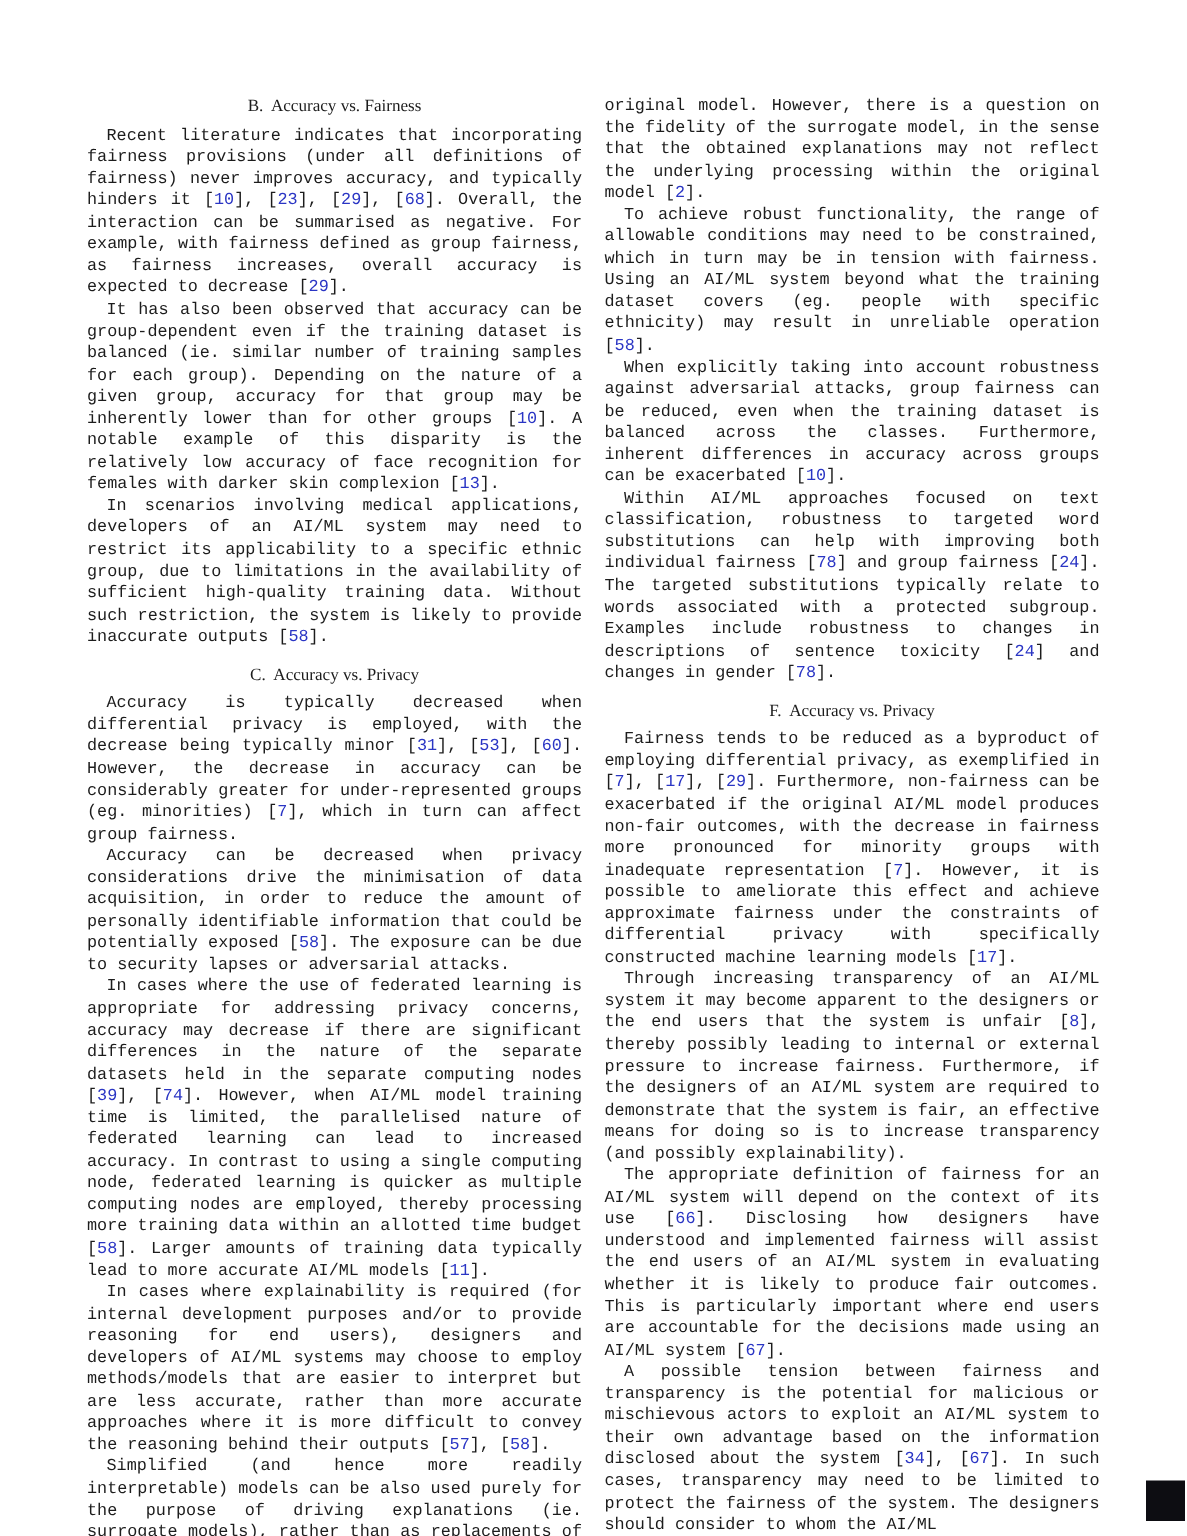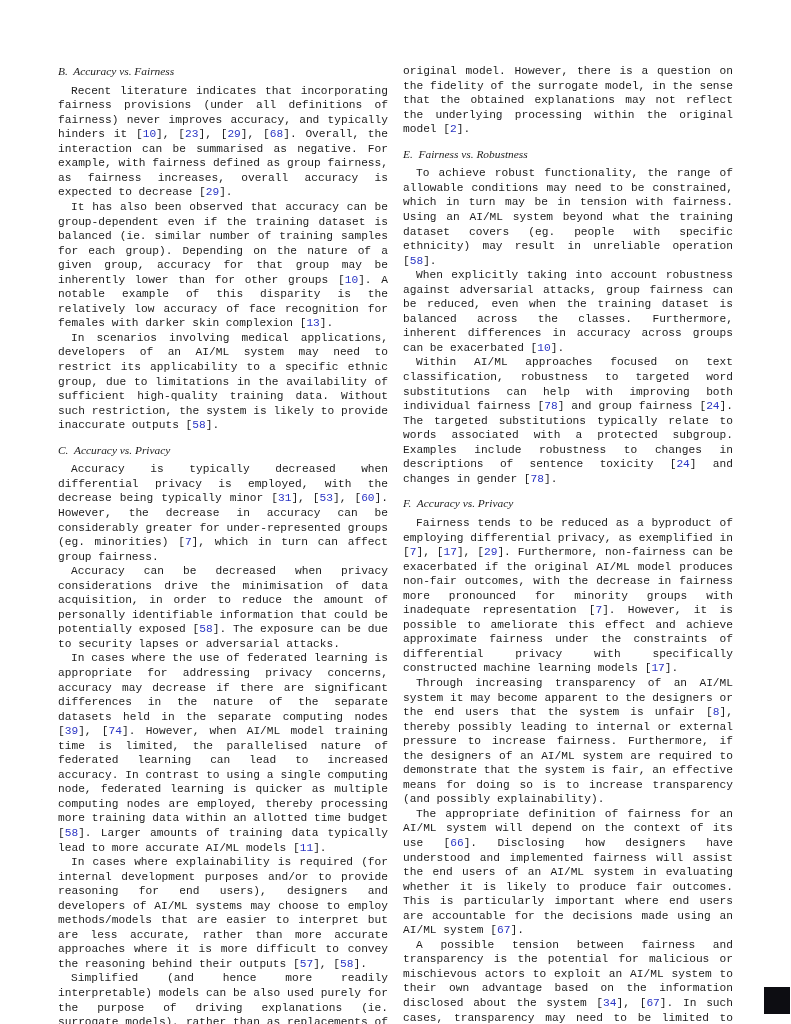--- a/index.html
+++ b/index.html
@@ -13,25 +13,25 @@
   .page {
     position: absolute; inset: 0;
     padding: 64px 53px 0 58px;
     box-sizing: border-box;
     display: flex; gap: 15px;
   }
   .col { width: 330px; }
   .col > :first-child { margin-top: 0; }
   .sh {
     font-size: 11.4px;
-    font-style: italic;
     font-weight: normal;
     margin: 10px 0 5px 0;
     line-height: 14.6px;
     white-space: pre;
+    text-align: center;
   }
   .bp {
     font-size: 11.2px;
     line-height: 14.55px;
     text-align: justify;
     text-indent: 13px;
     margin: 0;
     font-family: Liberation Mono, monospace;
   }
   .bp.cont { text-indent: 0; }
@@ -54,21 +54,20 @@
     <p class="bp">In scenarios involving medical applications, developers of an AI/ML system may need to restrict its applicability to a specific ethnic group, due to limitations in the availability of sufficient high-quality training data. Without such restriction, the system is likely to provide inaccurate outputs [<span class="cite">58</span>].</p>
     <h3 class="sh">C.  Accuracy vs. Privacy</h3>
     <p class="bp">Accuracy is typically decreased when differential privacy is employed, with the decrease being typically minor [<span class="cite">31</span>], [<span class="cite">53</span>], [<span class="cite">60</span>]. However, the decrease in accuracy can be considerably greater for under-represented groups (eg. minorities) [<span class="cite">7</span>], which in turn can affect group fairness.</p>
     <p class="bp">Accuracy can be decreased when privacy considerations drive the minimisation of data acquisition, in order to reduce the amount of personally identifiable information that could be potentially exposed [<span class="cite">58</span>]. The exposure can be due to security lapses or adversarial attacks.</p>
     <p class="bp">In cases where the use of federated learning is appropriate for addressing privacy concerns, accuracy may decrease if there are significant differences in the nature of the separate datasets held in the separate computing nodes [<span class="cite">39</span>], [<span class="cite">74</span>]. However, when AI/ML model training time is limited, the parallelised nature of federated learning can lead to increased accuracy. In contrast to using a single computing node, federated learning is quicker as multiple computing nodes are employed, thereby processing more training data within an allotted time budget [<span class="cite">58</span>]. Larger amounts of training data typically lead to more accurate AI/ML models [<span class="cite">11</span>].</p>
     <p class="bp">In cases where explainability is required (for internal development purposes and/or to provide reasoning for end users), designers and developers of AI/ML systems may choose to employ methods/models that are easier to interpret but are less accurate, rather than more accurate approaches where it is more difficult to convey the reasoning behind their outputs [<span class="cite">57</span>], [<span class="cite">58</span>].</p>
     <p class="bp">Simplified (and hence more readily interpretable) models can be also used purely for the purpose of driving explanations (ie. surrogate models), rather than as replacements of the original (non-interpretable) models [<span class="cite">9</span>]. In this case the explanations obtained via surrogate models do not affect the accuracy of the</p>
   </div>
   <div class="col">
     <p class="bp cont">original model. However, there is a question on the fidelity of the surrogate model, in the sense that the obtained explanations may not reflect the underlying processing within the original model [<span class="cite">2</span>].</p>
-    <h3 class="sh">E.  Fairness vs. Robustness</h3>
     <p class="bp">To achieve robust functionality, the range of allowable conditions may need to be constrained, which in turn may be in tension with fairness. Using an AI/ML system beyond what the training dataset covers (eg. people with specific ethnicity) may result in unreliable operation [<span class="cite">58</span>].</p>
     <p class="bp">When explicitly taking into account robustness against adversarial attacks, group fairness can be reduced, even when the training dataset is balanced across the classes. Furthermore, inherent differences in accuracy across groups can be exacerbated [<span class="cite">10</span>].</p>
     <p class="bp">Within AI/ML approaches focused on text classification, robustness to targeted word substitutions can help with improving both individual fairness [<span class="cite">78</span>] and group fairness [<span class="cite">24</span>]. The targeted substitutions typically relate to words associated with a protected subgroup. Examples include robustness to changes in descriptions of sentence toxicity [<span class="cite">24</span>] and changes in gender [<span class="cite">78</span>].</p>
     <h3 class="sh">F.  Accuracy vs. Privacy</h3>
     <p class="bp">Fairness tends to be reduced as a byproduct of employing differential privacy, as exemplified in [<span class="cite">7</span>], [<span class="cite">17</span>], [<span class="cite">29</span>]. Furthermore, non-fairness can be exacerbated if the original AI/ML model produces non-fair outcomes, with the decrease in fairness more pronounced for minority groups with inadequate representation [<span class="cite">7</span>]. However, it is possible to ameliorate this effect and achieve approximate fairness under the constraints of differential privacy with specifically constructed machine learning models [<span class="cite">17</span>].</p>
     <p class="bp">Through increasing transparency of an AI/ML system it may become apparent to the designers or the end users that the system is unfair [<span class="cite">8</span>], thereby possibly leading to internal or external pressure to increase fairness. Furthermore, if the designers of an AI/ML system are required to demonstrate that the system is fair, an effective means for doing so is to increase transparency (and possibly explainability).</p>
     <p class="bp">The appropriate definition of fairness for an AI/ML system will depend on the context of its use [<span class="cite">66</span>]. Disclosing how designers have understood and implemented fairness will assist the end users of an AI/ML system in evaluating whether it is likely to produce fair outcomes. This is particularly important where end users are accountable for the decisions made using an AI/ML system [<span class="cite">67</span>].</p>
     <p class="bp">A possible tension between fairness and transparency is the potential for malicious or mischievous actors to exploit an AI/ML system to their own advantage based on the information disclosed about the system [<span class="cite">34</span>], [<span class="cite">67</span>]. In such cases, transparency may need to be limited to protect the fairness of the system. The designers should consider to whom the AI/ML</p>
   </div>
 </div>

